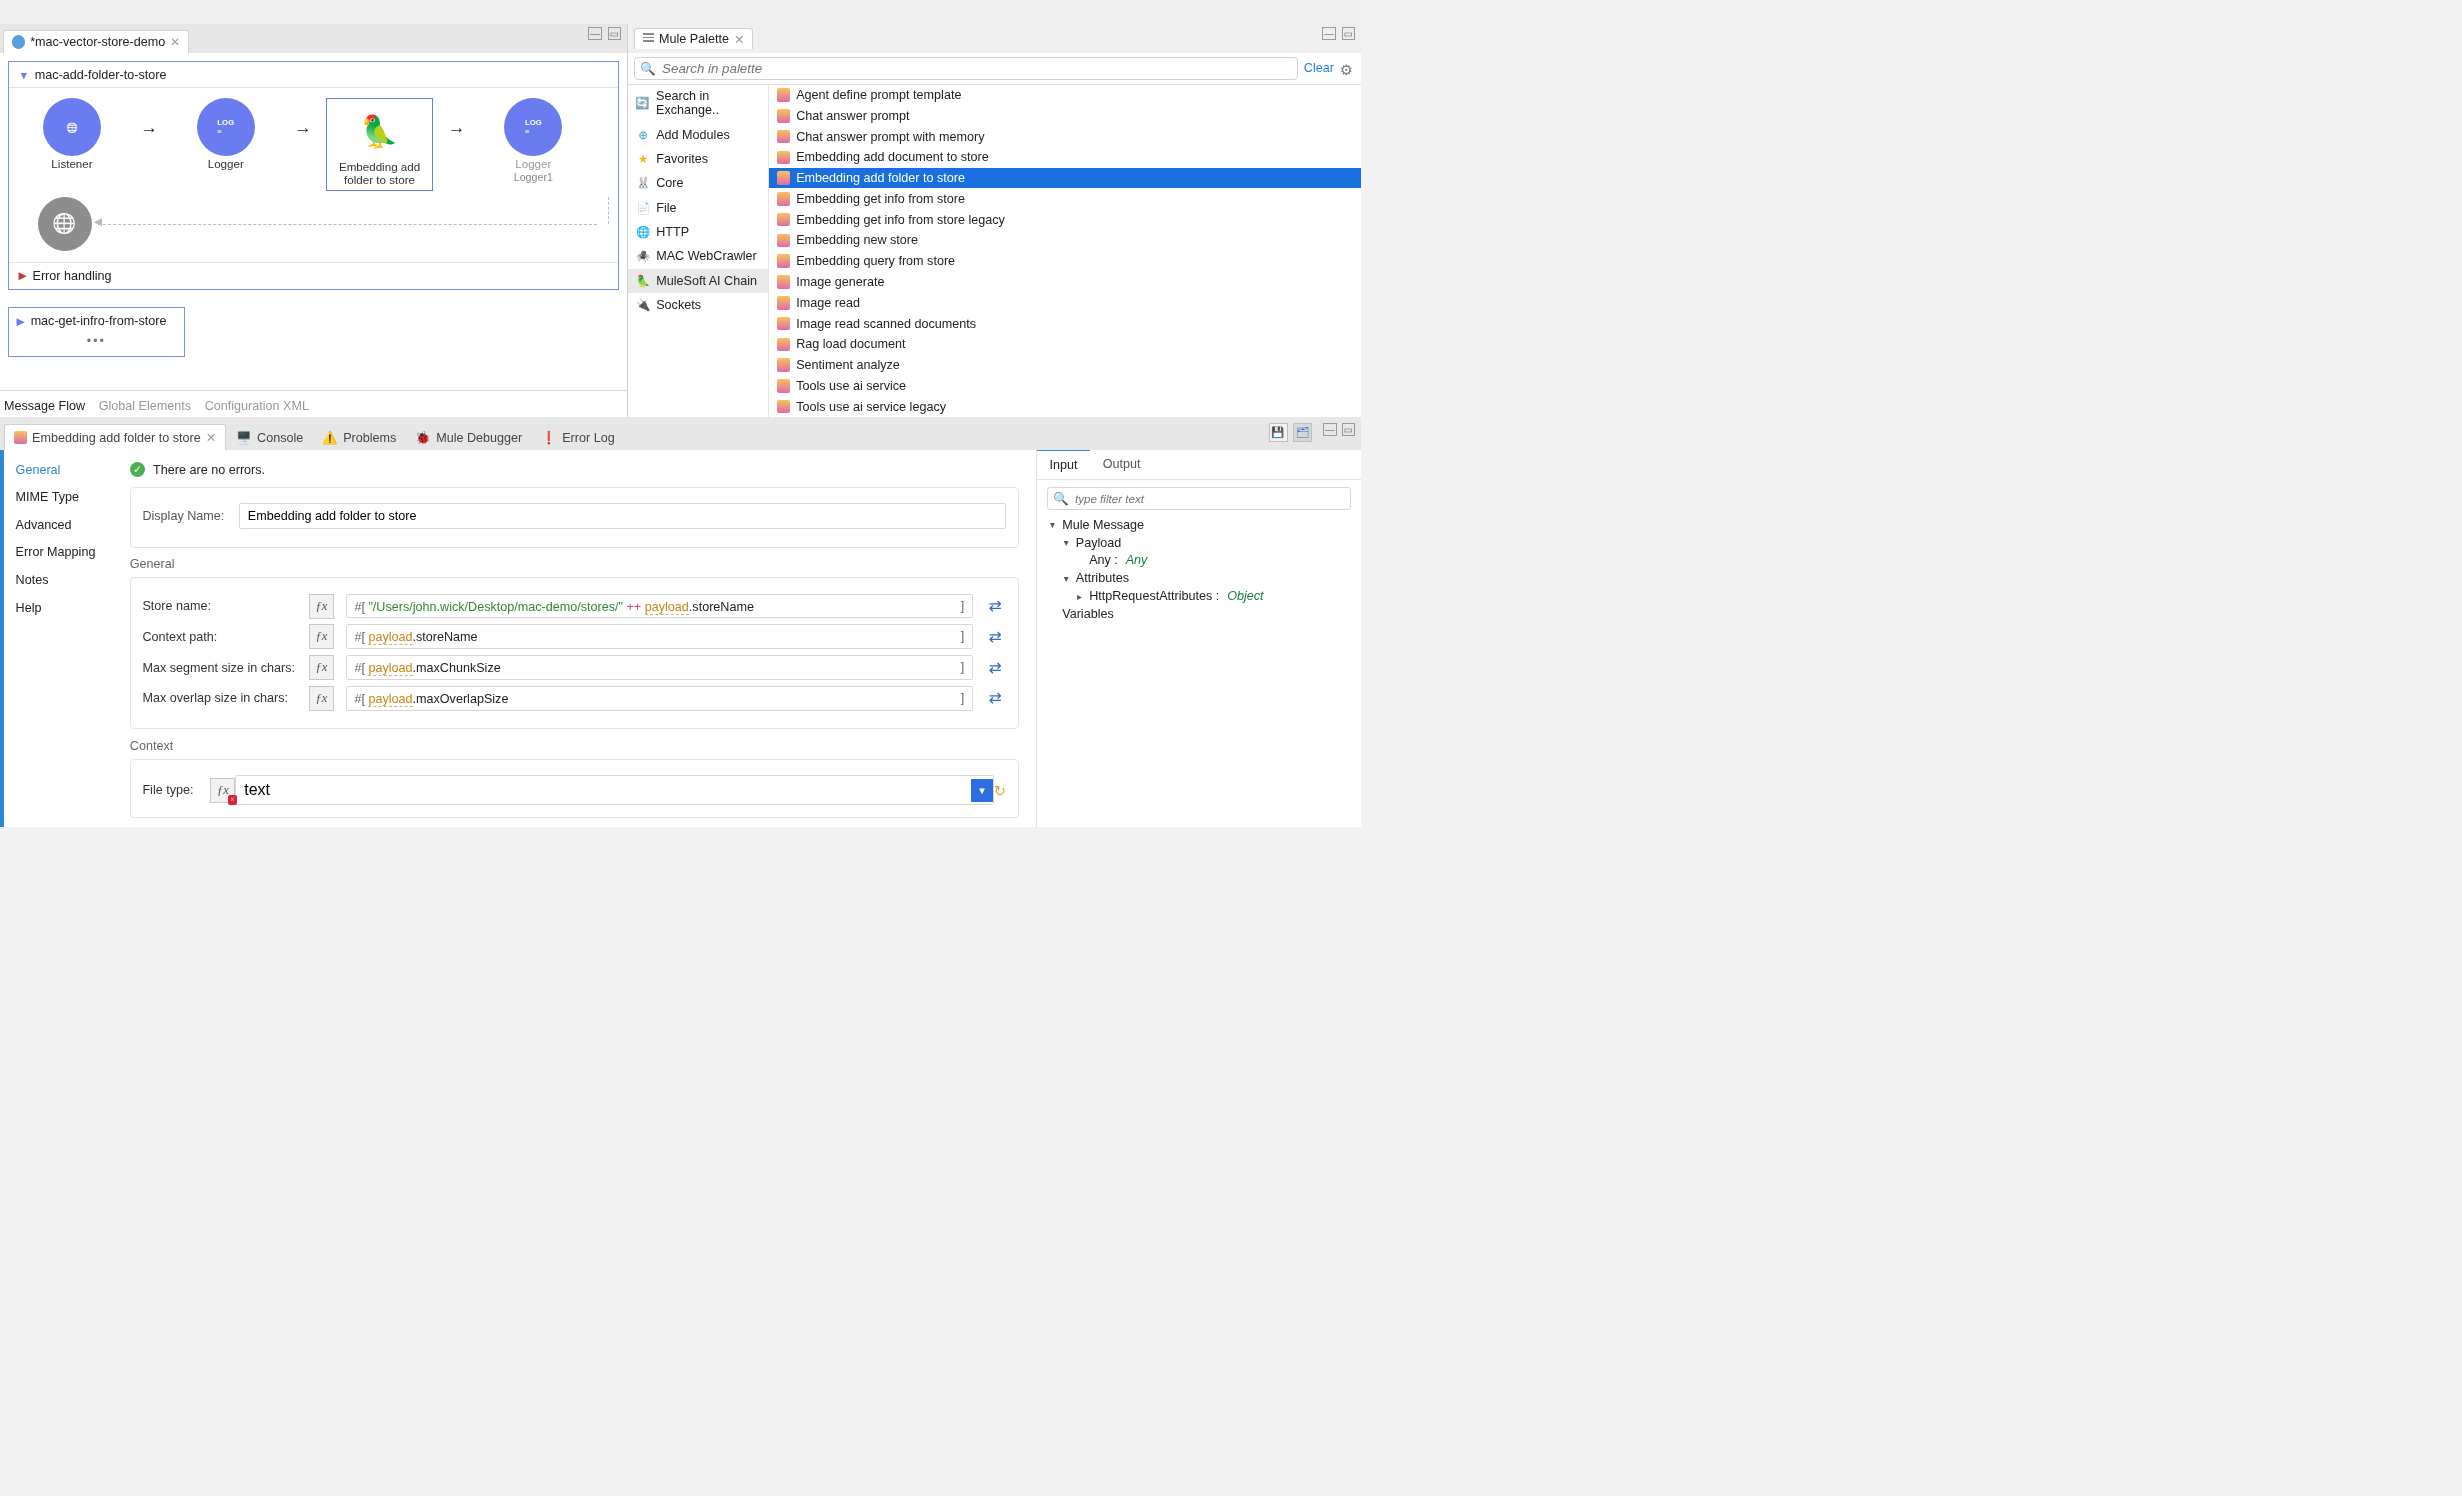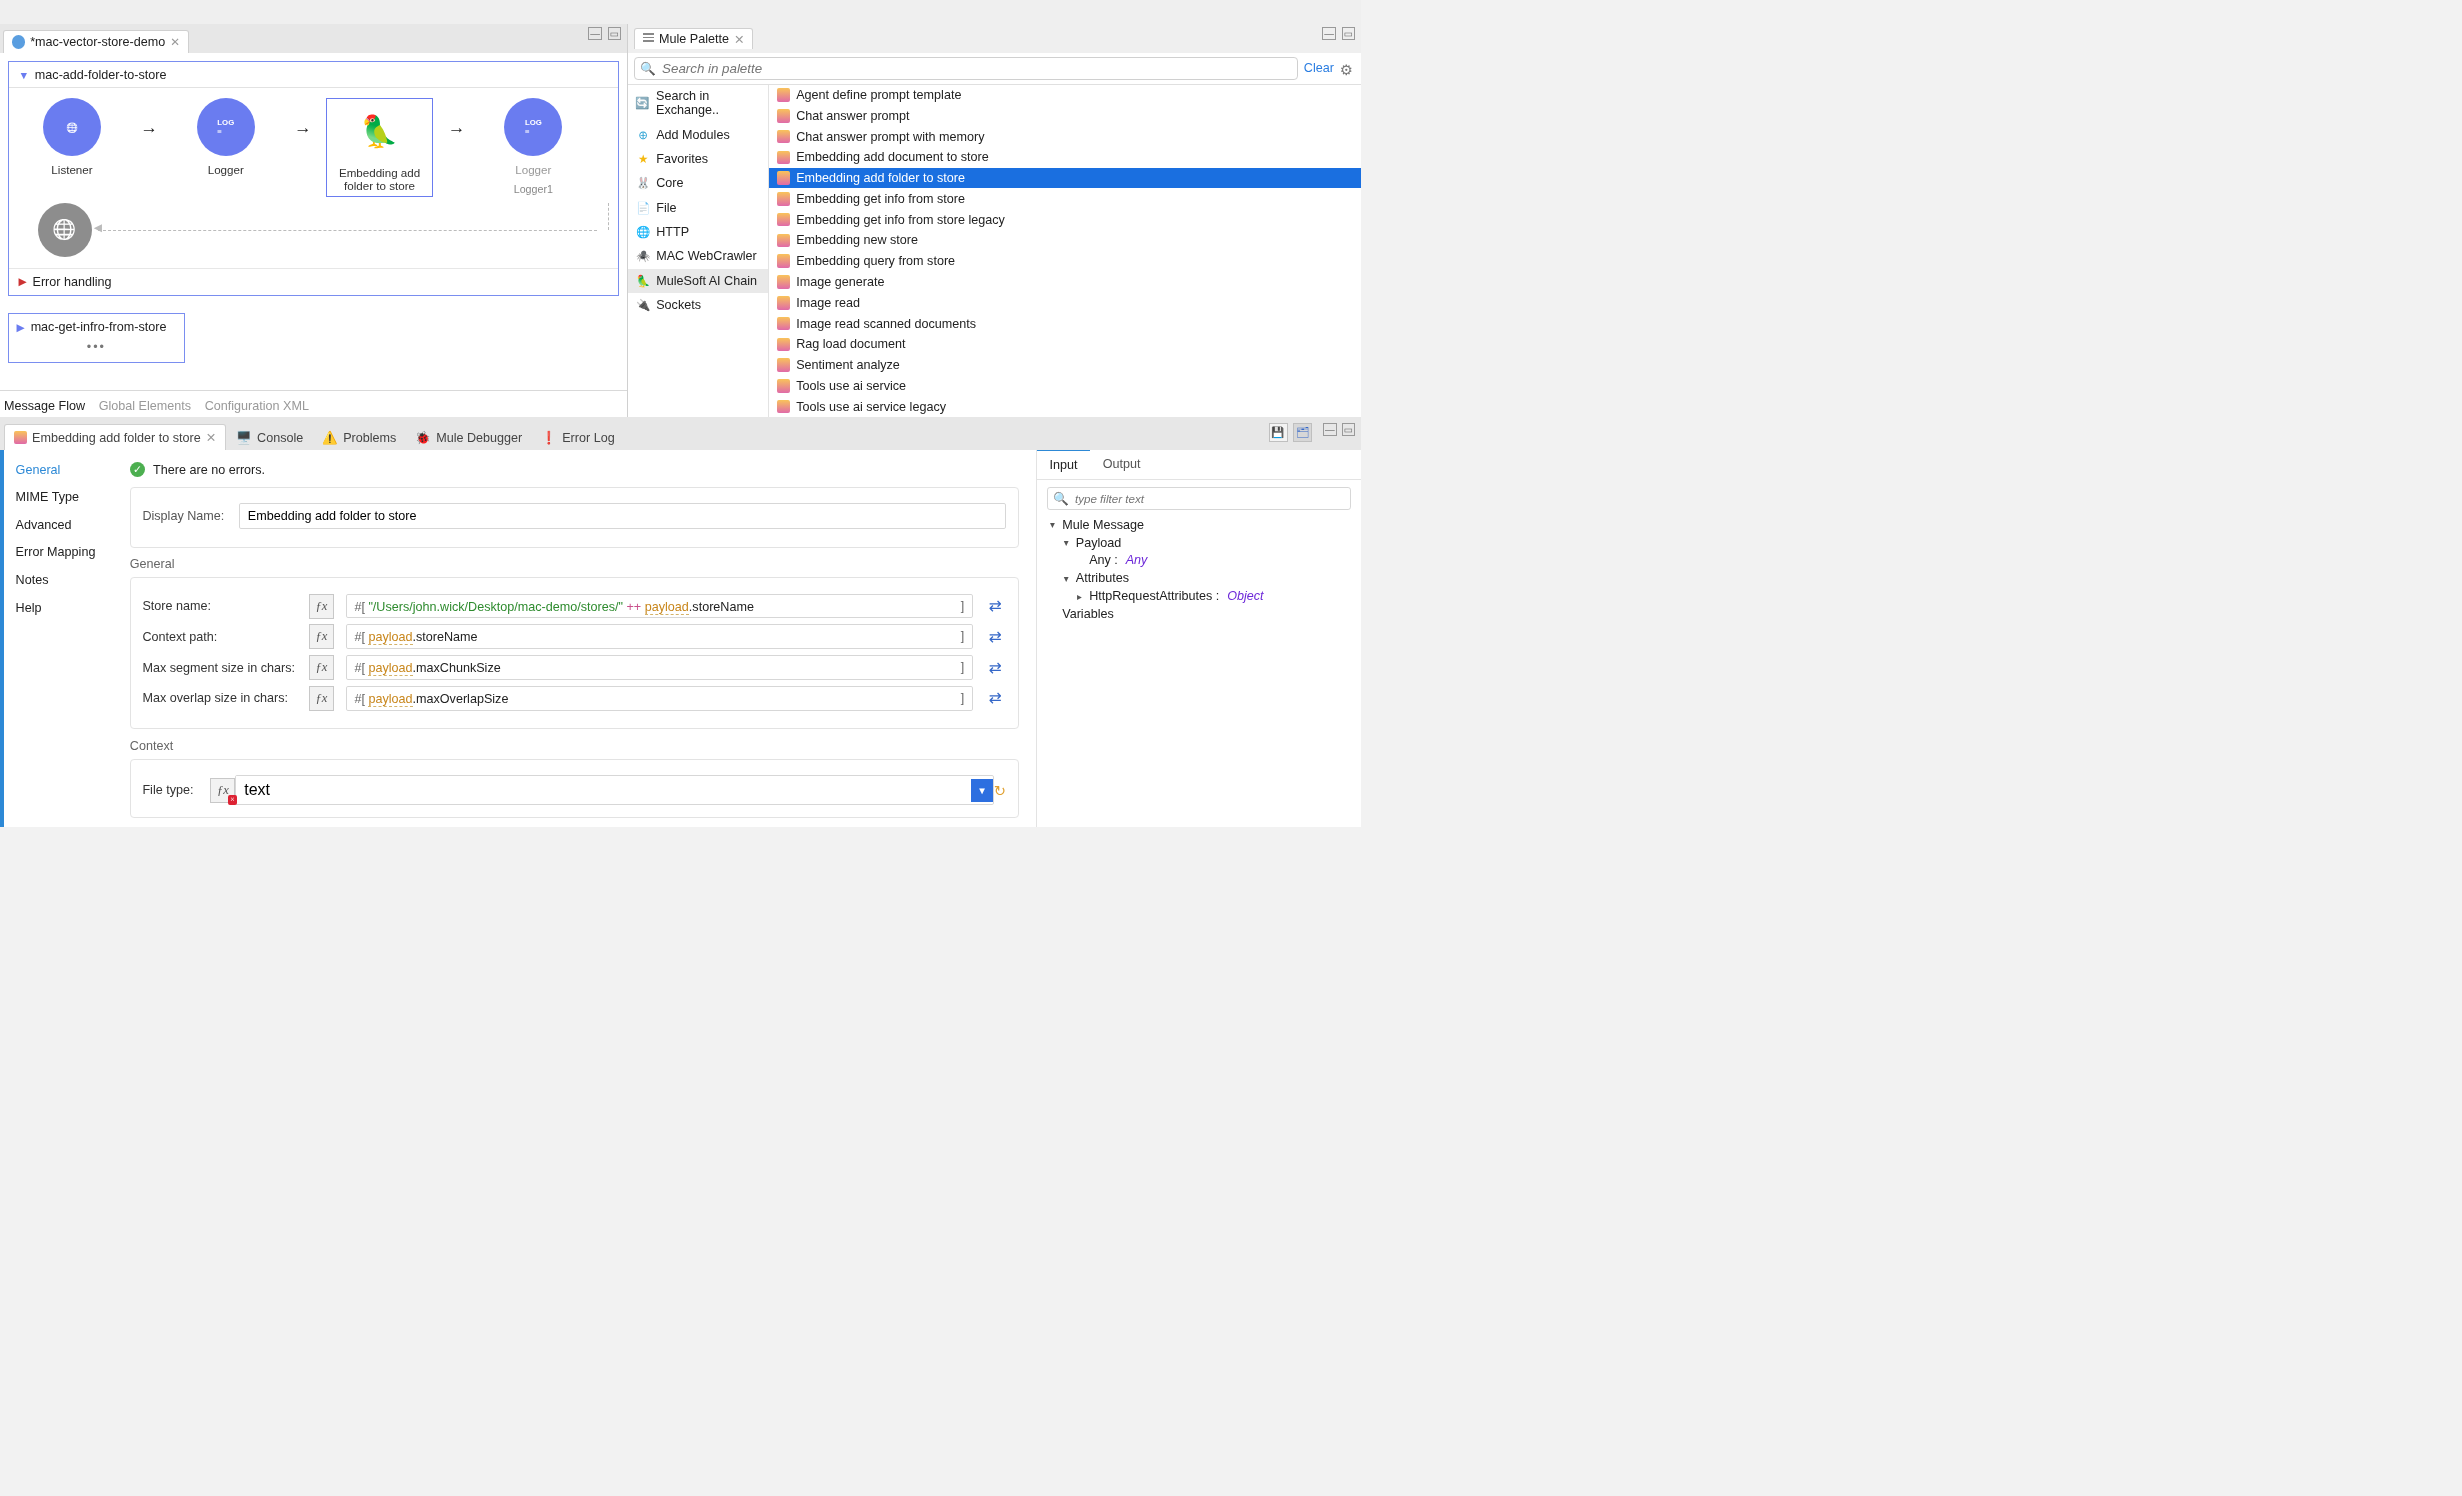--- a/index.html
+++ b/index.html
@@ -12,21 +12,21 @@
   .window-icons-tr { position: absolute; right: 5.8px; top: 2.9px; display: flex; gap: 5.8px; }
   .window-icons-tr span { width: 13.6px; height: 13.6px; border: 1px solid #999; font-size: 9.7px; display:flex;align-items:center;justify-content:center;color:#666;cursor:pointer;}
   .tab { background: #fff; border: 1px solid #d0d0d0; border-bottom: none; padding: 3.9px 7.8px; display: flex; align-items: center; gap: 4.9px; border-radius: 2.9px 2.9px 0 0; margin-left: 2.9px; }
   .tab .close { color: #999; font-size: 11.6px; cursor: pointer; }
   .bunny { width: 13.6px; height: 13.6px; border-radius: 50%; background: #5a9ee0; position:relative; }
   .editor-body { flex: 1; background: #fff; padding: 7.8px; overflow: auto; }
   .flow-box { border: 1.5px solid #7a8ef0; background: #fff; }
   .flow-header { padding: 5.8px 9.7px; display:flex; align-items:center; gap:5.8px; border-bottom:1px solid #e2e2e2;}
   .flow-header .tri { color:#6a7cf0; font-size:10.7px;}
   .flow-canvas { display:flex; align-items:flex-start; padding: 9.7px 9.7px 5.8px 9.7px; gap:3.9px;}
-  .node { width: 107px; display:flex; flex-direction:column; align-items:center; gap:7px;}
+  .node { width: 107px; display:flex; flex-direction:column; align-items:center; gap:1px;}
   .node-circle { width: 58px; height:58px; border-radius:50%; background:#6a7cf0; color:#fff; display:flex;align-items:center;justify-content:center;font-size:9.7px;flex-direction:column; }
   .arrow { width:39px; height:58px; display:flex;align-items:center;justify-content:center;color:#222;font-size:17.5px; }
   .node-label { font-size:11.6px; color:#333; text-align:center;}
   .node-sub { font-size:10.7px; color:#888;}
   .selected-node { border:1.5px solid #6a7cf0; padding-top:5.8px; padding-bottom:3.9px;}
   .bottom-branch { padding: 0 9.7px 11.6px 9.7px; display:flex; }
   .grey-circle { width:54px;height:54px;border-radius:50%;background:#8d8d8d;color:#fff;display:flex;align-items:center;justify-content:center;font-size:19.4px;margin-left:19.4px;}
   .branch-line { flex:1; border-top:1.5px dashed #bbb; margin:27px 5.8px 0 5.8px; position:relative;}
   .branch-line::after{content:"◀";position:absolute;left:-3.9px;top:-9.7px;color:#bbb;font-size:10.7px;}
   .branch-stub { width:5.8px;border-right:1.5px dashed #bbb;height:27px;margin-top:0;}
@@ -101,21 +101,21 @@
   .ds-panel{width:325px;border-left:1px solid #e3e3e3;display:flex;flex-direction:column;}
   .ds-tabs{display:flex;border-bottom:1px solid #e3e3e3;}
   .ds-tabs div{padding:6.8px 12.6px;cursor:pointer;color:#555;}
   .ds-tabs div.active{border-top:1.9px solid #2d89d6;color:#222;background:#fff;}
   .ds-body{padding:7.8px 9.7px;flex:1;overflow:auto;}
   .ds-search{border:1px solid #d7d7d7;border-radius:2.9px;display:flex;align-items:center;gap:5.8px;padding:2.9px 5.8px;margin-bottom:5.8px;}
   .ds-search input{border:none;outline:none;flex:1;font-style:italic;color:#888;font-size:11.6px;}
   .tree-row{display:flex;align-items:center;gap:3.9px;padding:1.9px 0;font-size:12.6px;}
   .tree-row .tw{width:11.6px;text-align:center;color:#555;font-size:9.7px;}
   .ind1{padding-left:13.6px;} .ind2{padding-left:27px;}
-  .type{color:#6d28d9;font-style:italic;margin-left:3.9px;}
+  .type{color:#15803d;font-style:italic;margin-left:3.9px;}
   
   .globe::before{content:"🌐";filter:grayscale(1) brightness(1.9);}
   .log{font-size:7.8px;font-weight:bold;}
 </style>
 </head>
 <body>
 
 <div class="root">
   <div class="upper">
 

